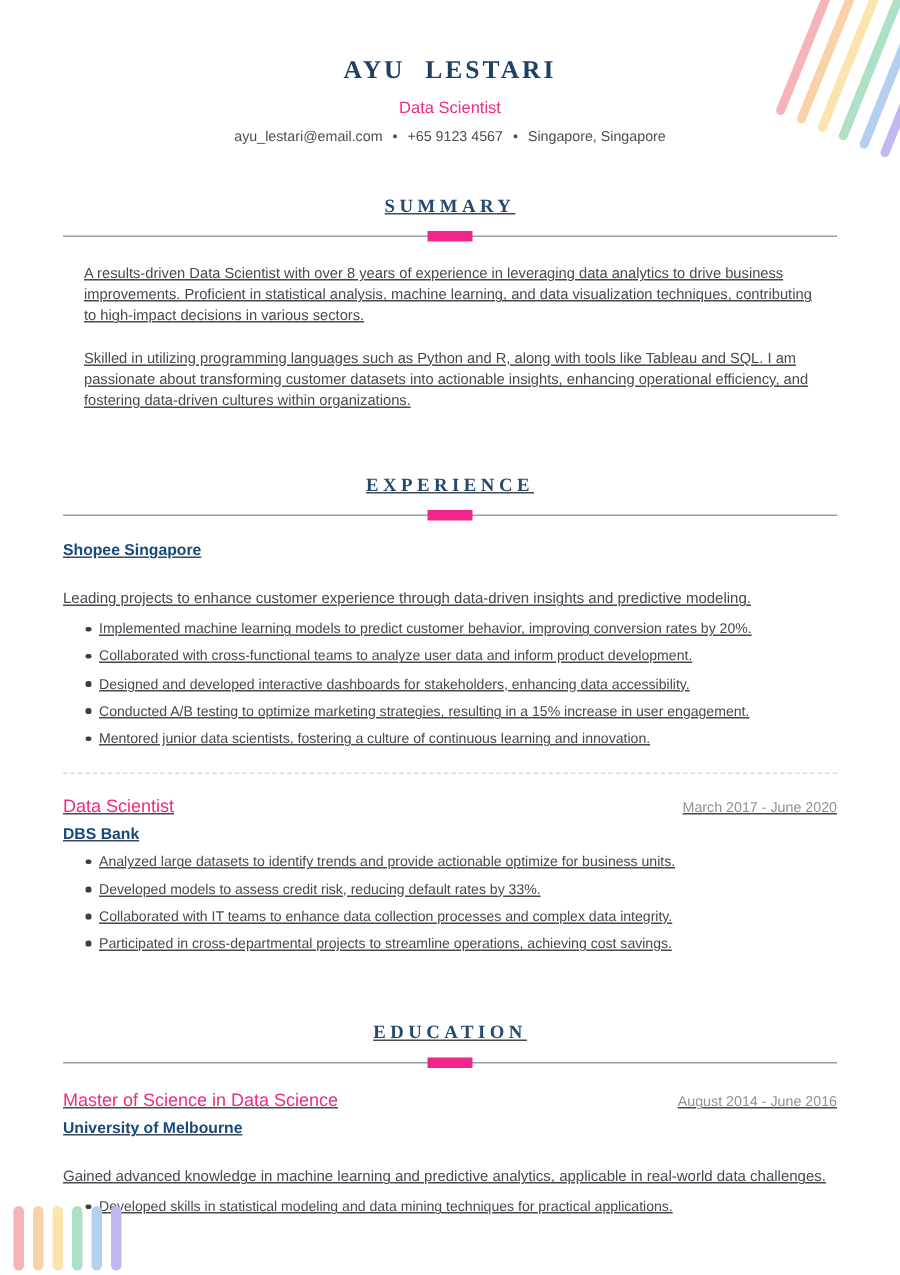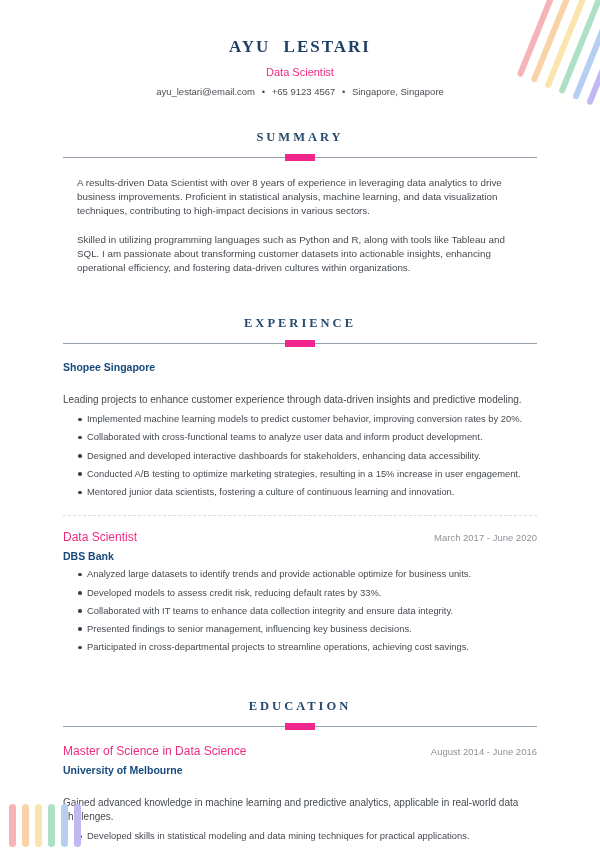--- a/index.html
+++ b/index.html
@@ -5,21 +5,21 @@
   html, body { margin: 0; padding: 0; background: #ffffff; }
   .page {
     position: relative;
     width: 600px;
     height: 850px;
     background: #ffffff;
     overflow: hidden;
     font-family: "Liberation Sans", sans-serif;
     color: #454a50;
   }
-  .content { padding: 0 63px; position: relative; }
+  .content { padding: 0 42px; position: relative; text-decoration: underline; }
 
   
   .stripes-tr {
     position: absolute; top: -30px; right: -18px;
     display: flex; gap: 9px;
     transform: rotate(22deg);
     transform-origin: center;
   }
   .stripes-tr .stripe { width: 6px; height: 125px; border-radius: 4px; }
   .stripes-bl {
@@ -146,22 +146,21 @@
 
       <div class="entry">
         <div class="entry-head">
           <span class="entry-title">Data Scientist</span>
           <span class="entry-dates">March 2017 - June 2020</span>
         </div>
         <div class="entry-org">DBS Bank</div>
         <ul class="bullets">
           <li>Analyzed large datasets to identify trends and provide actionable optimize for business units.</li>
           <li>Developed models to assess credit risk, reducing default rates by 33%.</li>
-          <li>Collaborated with IT teams to enhance data collection integrity and ensure data integrity.</li>
-          <li>Presented findings to senior management, influencing key business decisions.</li>
+          <li>Collaborated with IT teams to enhance data collection processes and complex data integrity.</li>
           <li>Participated in cross-departmental projects to streamline operations, achieving cost savings.</li>
         </ul>
       </div>
     </div>
 
     <div class="education-section">
       <div class="section-heading">EDUCATION</div>
       <div class="divider">
         <div class="line"></div>
         <div class="accent"></div>

